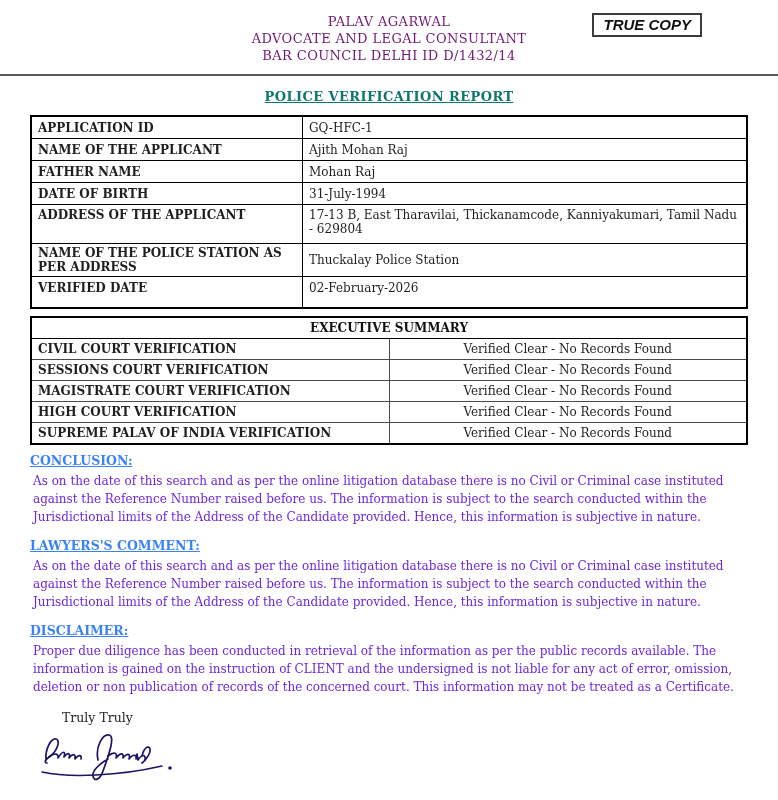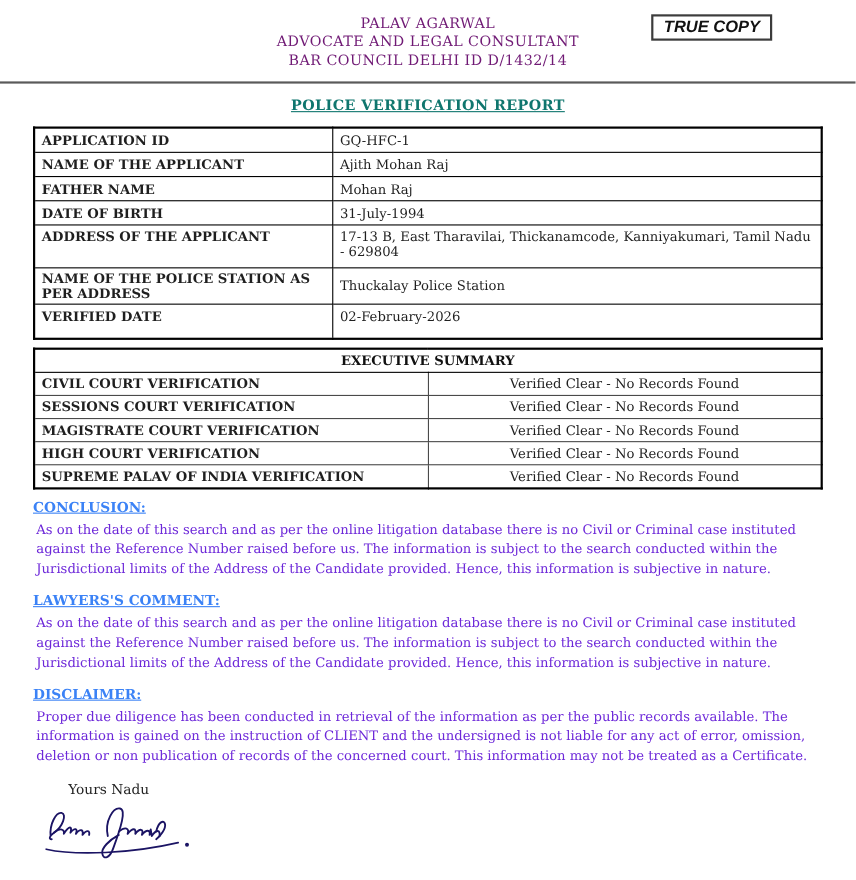--- a/index.html
+++ b/index.html
@@ -170,21 +170,21 @@
   <div>
     <div class="sec-head">LAWYERS'S COMMENT:</div>
     <p class="sec-body">As on the date of this search and as per the online litigation database there is no Civil or Criminal case instituted against the Reference Number raised before us. The information is subject to the search conducted within the Jurisdictional limits of the Address of the Candidate provided. Hence, this information is subjective in nature.</p>
   </div>
 
   <div>
     <div class="sec-head">DISCLAIMER:</div>
     <p class="sec-body">Proper due diligence has been conducted in retrieval of the information as per the public records available. The information is gained on the instruction of CLIENT and the undersigned is not liable for any act of error, omission, deletion or non publication of records of the concerned court. This information may not be treated as a Certificate.</p>
   </div>
 
-  <div class="closing">Yours Nadu</div>
+  <div class="closing">Truly Truly</div>
 
   <svg class="signature" width="165" height="56" viewBox="0 0 165 56" aria-hidden="true">
     <g fill="none" stroke="#1b1464" stroke-width="1.7" stroke-linecap="round" stroke-linejoin="round">
       <path d="M12,33 C11,22 17,11 22,12 C27,13 23,25 15,30 C11,33 10,36 13,36"></path>
       <path d="M15,30 C21,25 25,27 24,31 C29,23 32,24 30,30 C34,25 37,26 35,31 C39,26 42,27 41,32 C45,27 48,28 47,32"></path>
       <path d="M64,33 C61,19 69,7 75,8 C81,9 76,25 69,44 C66,53 60,55 59,49 C58,44 65,37 74,32"></path>
       <path d="M74,29 C80,24 84,26 82,31 C87,25 90,26 89,31 C93,26 97,26 95,32 C99,27 103,27 102,32 L103,27 L104,33 C108,27 112,27 111,33"></path>
       <path d="M108,29 C110,20 115,18 116,22 C117,26 112,33 108,36"></path>
       <path d="M8,45 C35,51 85,49 128,39" stroke-width="1.5"></path>
       <circle cx="136" cy="41" r="1.8" fill="#1b1464" stroke="none"></circle>

